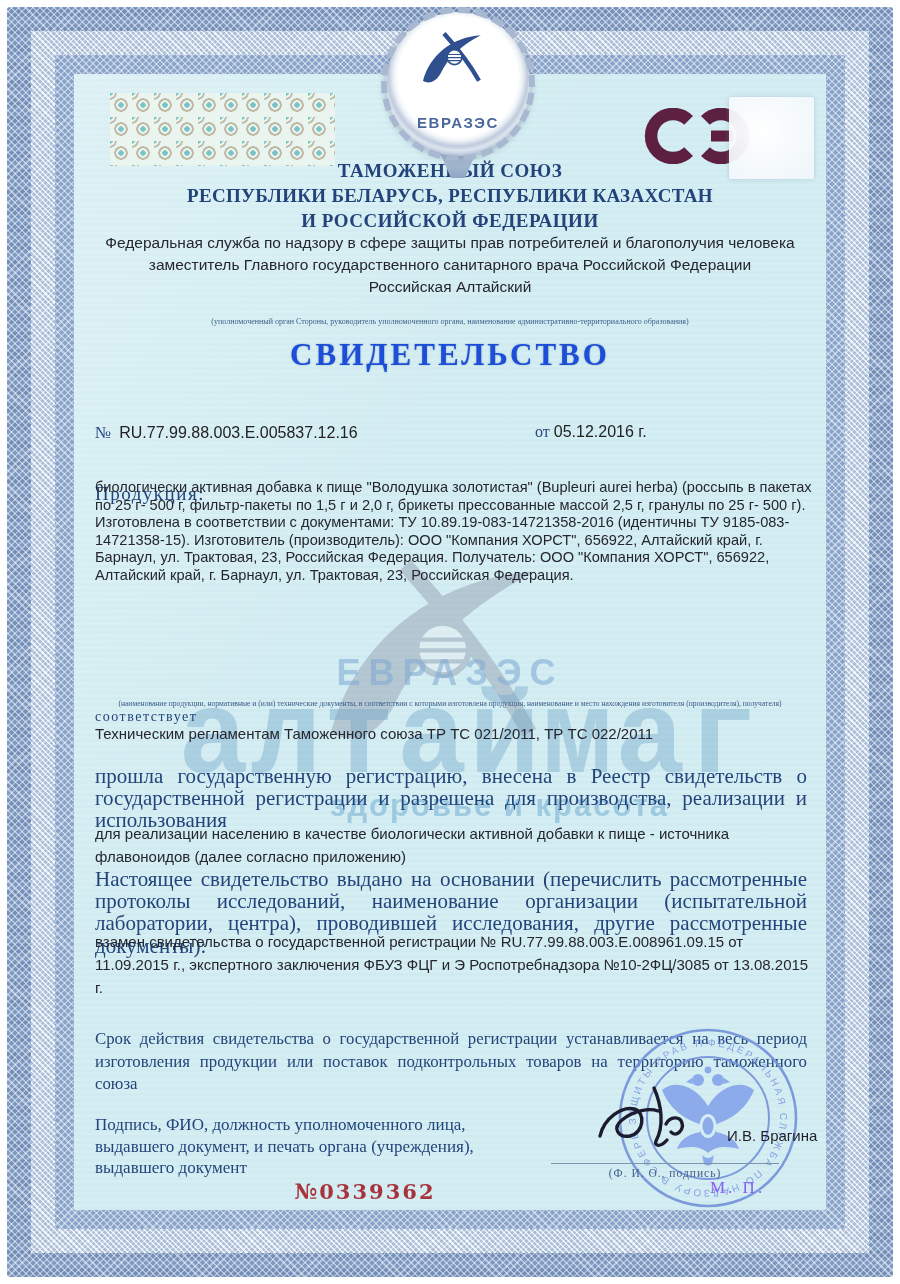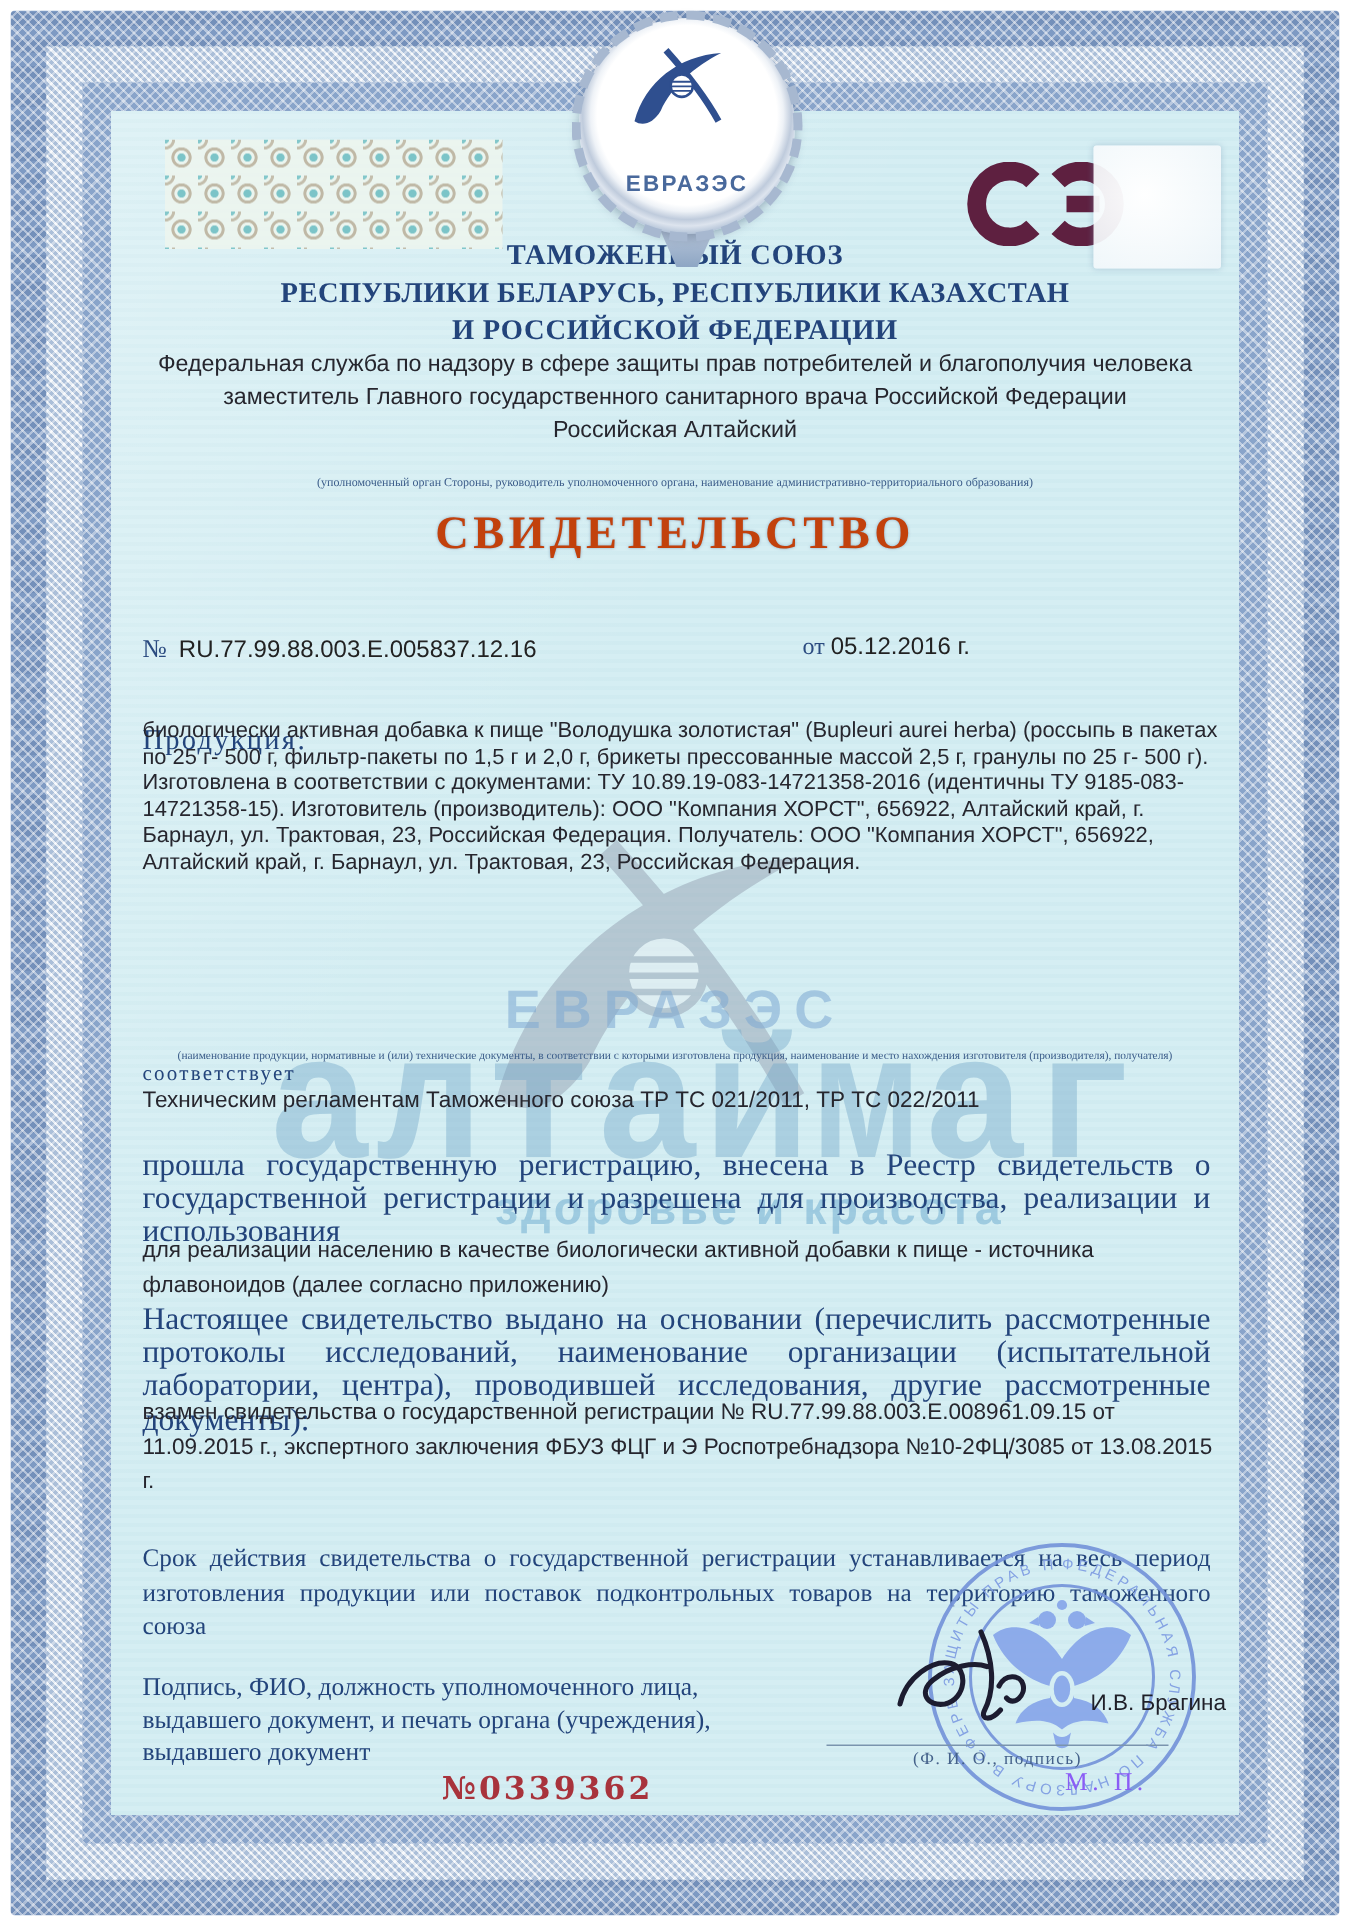--- a/index.html
+++ b/index.html
@@ -63,21 +63,21 @@
   .hdr-l2 { top:185px; font-weight:bold; font-size:19px; letter-spacing:.3px; }
   .hdr-l3 { top:210px; font-weight:bold; font-size:19px; letter-spacing:.5px; }
   .agency { position:absolute; left:80px; width:740px; text-align:center; font-size:15.5px; z-index:3; }
   .ag1 { top:234px; } .ag2 { top:256px; } .ag3 { top:278px; }
 
   .footnote { position:absolute; left:80px; width:740px; text-align:center; font-size:8px; color:#3c5d8a; z-index:3; }
   .fn1 { top:317px; }
   .fn2 { top:699px; font-size:7.6px; }
 
   .doc-title { position:absolute; left:90px; width:720px; top:337px; text-align:center;
-    font-weight:bold; font-size:31px; letter-spacing:3px; color:#c2410c;
+    font-weight:bold; font-size:31px; letter-spacing:3px; color:#1d4ed8;
     text-shadow:0 0 2px rgba(86,119,159,.55); z-index:3; }
   .doc-subtitle { position:absolute; left:90px; width:720px; top:381px; text-align:center;
     font-weight:bold; font-size:21px; letter-spacing:1.5px; color:#38506e; z-index:3; }
 
   .num-row { position:absolute; top:423px; left:95px; width:712px; z-index:3; }
   .num-row .no-label { font-size:17px; color:#2b4b80; }
   .num-row .no-value { font-family:"Liberation Sans", sans-serif; font-size:16px; color:#222; margin-left:8px; }
   .from-group { position:absolute; left:440px; top:0; }
   .from-group .from-label { font-size:16px; color:#2b4b80; }
   .from-group .date-value { font-family:"Liberation Sans", sans-serif; font-size:16px; color:#222; margin-left:4px;text-align:center; }

